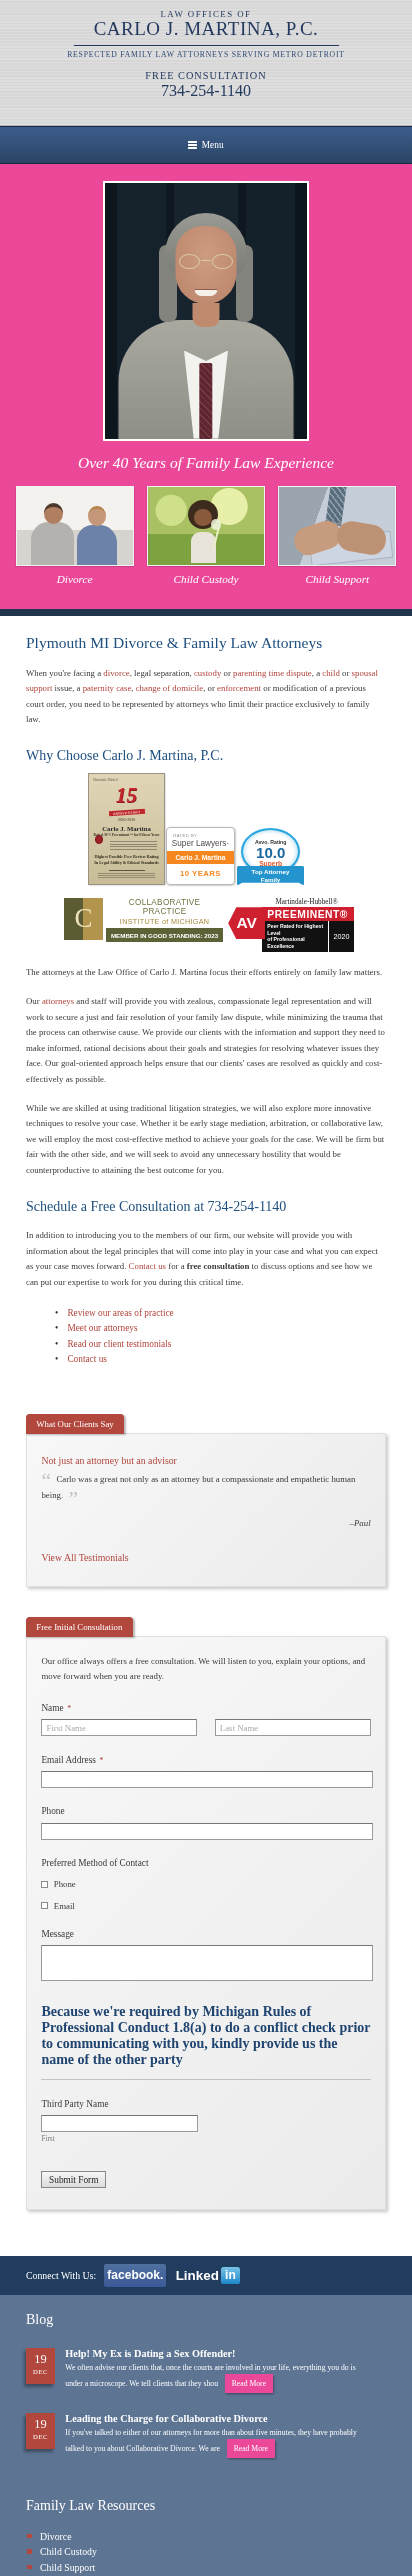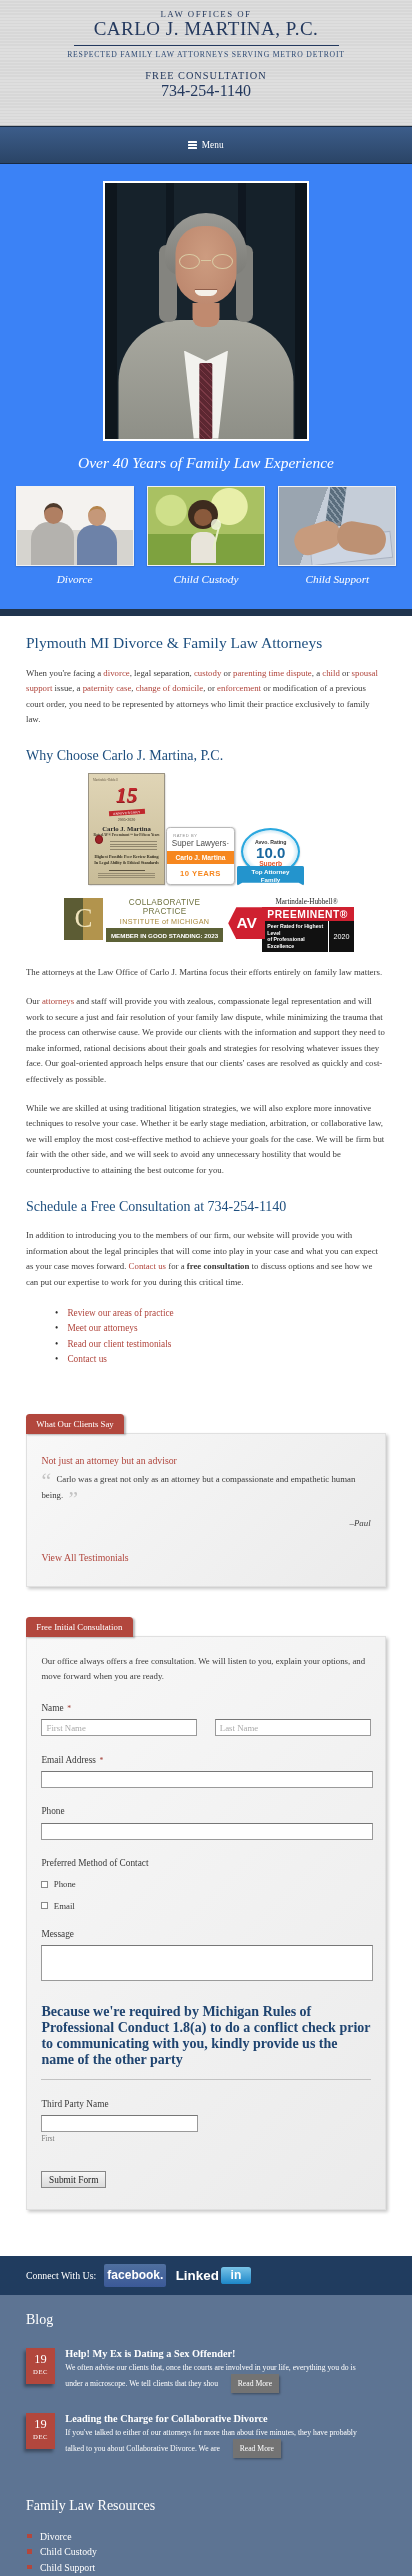--- a/index.html
+++ b/index.html
@@ -19,21 +19,21 @@
 
   
   .menubar { height:38px; background:linear-gradient(#3c5d8a,#2a4466);
     border-top:0.5px solid #182a42; border-bottom:0.5px solid #182a42;
     display:flex; align-items:center; justify-content:center; cursor:pointer; }
   .burger { display:inline-block; margin-right:4.6px; }
   .burger span { display:block; width:8.8px; height:1.5px; background:#fff; margin:1.5px 0; border-radius:0.5px; }
   .menu-label { color:#fff; font-size:9.3px; }
 
   
-  .hero { background:#3b82f6; text-align:center; padding-top:16.5px; }
+  .hero { background:#ec4899; text-align:center; padding-top:16.5px; }
   .portrait { width:206px; height:260px; margin:0 auto; border:2.1px solid #fff;
     background:linear-gradient(90deg,#0e161d 0 6%,#16222b 6% 30%,#0f1820 30% 34%,#18242d 34% 66%,#0f1720 66% 70%,#15212a 70% 94%,#0d151c 94% 100%);
     position:relative; overflow:hidden; }
   .p-suit { position:absolute; bottom:-5.2px; left:50%; transform:translateX(-50%); width:175px; height:124px;
     background:linear-gradient(#a9a9a0,#8d8e86); border-radius:62px 62px 0 0; }
   .p-shirt { position:absolute; bottom:0; left:50%; transform:translateX(-50%); width:44px; height:88px;
     background:#f2f2ee; clip-path:polygon(50% 12%, 100% 0, 78% 100%, 22% 100%, 0 0); }
   .p-tie { position:absolute; bottom:0; left:50%; transform:translateX(-50%); width:13.4px; height:76px;
     background:repeating-linear-gradient(45deg,#5c2731 0 3.6px,#7b3a46 3.6px 4.6px); border-radius:1.5px; }
   .p-neck { position:absolute; bottom:112px; left:50%; transform:translateX(-50%); width:27px; height:24px;
@@ -178,36 +178,36 @@
     font-family:"Liberation Serif",serif; font-size:9.3px; padding:2.6px 6.7px; color:#1d1d1d; cursor:pointer; }
 
   
   .social { height:39px; background:#203c5f; display:flex; align-items:center; padding-left:26px; margin-top:46px; }
   .social-label { color:#fff; font-size:9.8px; }
   .fb-logo { width:62px; height:23px; margin-left:8.2px; border-radius:2.1px; cursor:pointer;
     background:linear-gradient(#50709f,#3b5998); display:flex; align-items:center; justify-content:center;
     color:#fff; font-family:"Liberation Sans",sans-serif; font-weight:bold; font-size:12px; }
   .li-logo { margin-left:9.3px; display:flex; align-items:center; cursor:pointer;
     color:#fff; font-family:"Liberation Sans",sans-serif; font-weight:bold; font-size:13.4px; }
-  .li-in { width:30px; height:17.5px; margin-left:2.1px; border-radius:2.6px;
+  .li-in { width:19px; height:17.5px; margin-left:2.1px; border-radius:2.6px;
     background:linear-gradient(#79c4e8,#1c87c9); display:flex; align-items:center; justify-content:center; font-size:12px; }
 
   
   .slate { background:#5d7493; color:#fff; padding:17.5px 26px 31px; }
   .slate-h { font-size:14px; font-weight:normal; }
   .post { display:flex; margin-top:19.6px; }
   .date-badge { width:29px; height:36px; background:#b2473d; text-align:center; flex:none;
     box-shadow:-2.1px 2.6px 3.1px rgba(0,0,0,.35); }
   .d-day { font-size:12.4px; margin-top:3.6px; }
   .d-mon { font-size:6.7px; letter-spacing:0.5px; margin-top:1px; }
   .post-body { margin-left:10.3px; }
   .post-title { font-size:10.3px; font-weight:bold; cursor:pointer; }
   .post-excerpt { font-size:7.7px; line-height:12px; margin-top:3.1px; max-width:309px; }
-  .readmore { display:inline-block; background:#737373; color:#fff; padding:3.6px 6.7px; font-size:7.7px;
-    margin-left:13px; box-shadow:1px 1.5px 2.1px rgba(0,0,0,.35); cursor:pointer; }
+  .readmore { display:inline-block; background:#ec4899; color:#fff; padding:3.6px 6.7px; font-size:7.7px;
+    margin-left:7px; box-shadow:1px 1.5px 2.1px rgba(0,0,0,.35); cursor:pointer; }
   .res-h { margin-top:40px; }
   .res-list { list-style:none; margin-top:14.4px; }
   .res-list li { font-size:9.8px; line-height:15.5px; padding-left:14px; position:relative; cursor:pointer; }
   .res-list li::before { content:""; width:4.6px; height:4.6px; background:#b2473d; position:absolute; left:1px; top:5.2px; }
 </style>
 </head>
 <body>
 
 <div class="header">
   <div class="firm-prefix">LAW OFFICES OF</div>

